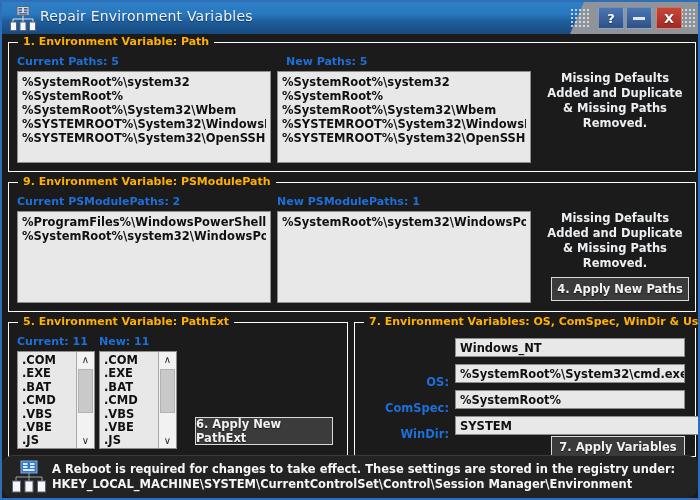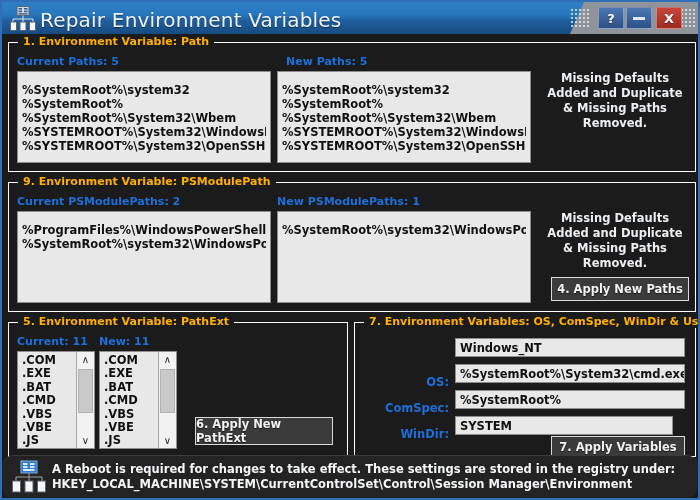--- a/index.html
+++ b/index.html
@@ -22,21 +22,21 @@
   .titlebar{
     position:absolute;left:0;top:0;width:696px;height:32px;
     background:linear-gradient(to bottom,#2f7fc6 0%,#2878bf 38%,#1f5e9c 60%,#174b80 100%);
     overflow:hidden;
   }
   .title-icon{
     position:absolute;left:8px;top:4px;width:26px;height:25px;
   }
   .title-text{
     position:absolute;left:38px;top:6px;
-    color:#f0f4fa;font-size:20px;font-weight:normal;
+    color:#f0f4fa;font-size:14px;font-weight:normal;
     letter-spacing:.2px;
     text-shadow:0 1px 1px rgba(0,0,0,.45);
     white-space:nowrap;
   }
   .tb-plate{
     position:absolute;right:0;top:0;width:128px;height:32px;
     background:#8e9499;
     clip-path:polygon(14px 0,128px 0,128px 32px,0 32px);
   }
   .tb-dots-l,.tb-dots-r{
@@ -88,21 +88,21 @@
     white-space:nowrap;
   }
 
   
   .listbox{
     position:absolute;
     background:#e8e8e8;
     border:1px solid #8d8d8d;
     box-sizing:border-box;
     overflow:hidden;
-    padding:11px 4px;
+    padding:3px 4px;
   }
   .listbox .line{
     color:#101010;
     font-size:11.5px;font-weight:bold;
     line-height:14px;
     white-space:nowrap;
     overflow:hidden;
   }
 
   
@@ -319,21 +319,21 @@
     <div class="fieldlabel" style="left:10px;top:19px;width:84px;">OS:</div>
     <div class="field" style="left:100px;top:15px;width:230px;height:19px;">Windows_NT</div>
 
     <div class="fieldlabel" style="left:10px;top:45px;width:84px;">ComSpec:</div>
     <div class="field" style="left:100px;top:41px;width:230px;height:19px;">%SystemRoot%\System32\cmd.exe</div>
 
     <div class="fieldlabel" style="left:10px;top:71px;width:84px;">WinDir:</div>
     <div class="field" style="left:100px;top:67px;width:230px;height:19px;">%SystemRoot%</div>
 
     <div class="fieldlabel" style="left:10px;top:97px;width:84px;">UserName:</div>
-    <div class="field" style="left:100px;top:93px;width:218px;height:19px;">SYSTEM</div>
+    <div class="field" style="left:100px;top:93px;width:245px;height:19px;">SYSTEM</div>
 
     <div class="btn" style="left:196px;top:113px;width:134px;height:22px;">7. Apply Variables</div>
   </div>
 
   <div class="statusbar">
     <span class="status-icon">
       <svg width="34" height="34" viewBox="0 0 34 34">
         <rect x="9" y="1" width="16" height="12" fill="#2e7bd1" stroke="#86a9d6"></rect>
         <rect x="11" y="3" width="4.5" height="2" fill="#dbe9f8"></rect>
         <rect x="18" y="3" width="4.5" height="2" fill="#dbe9f8"></rect>

